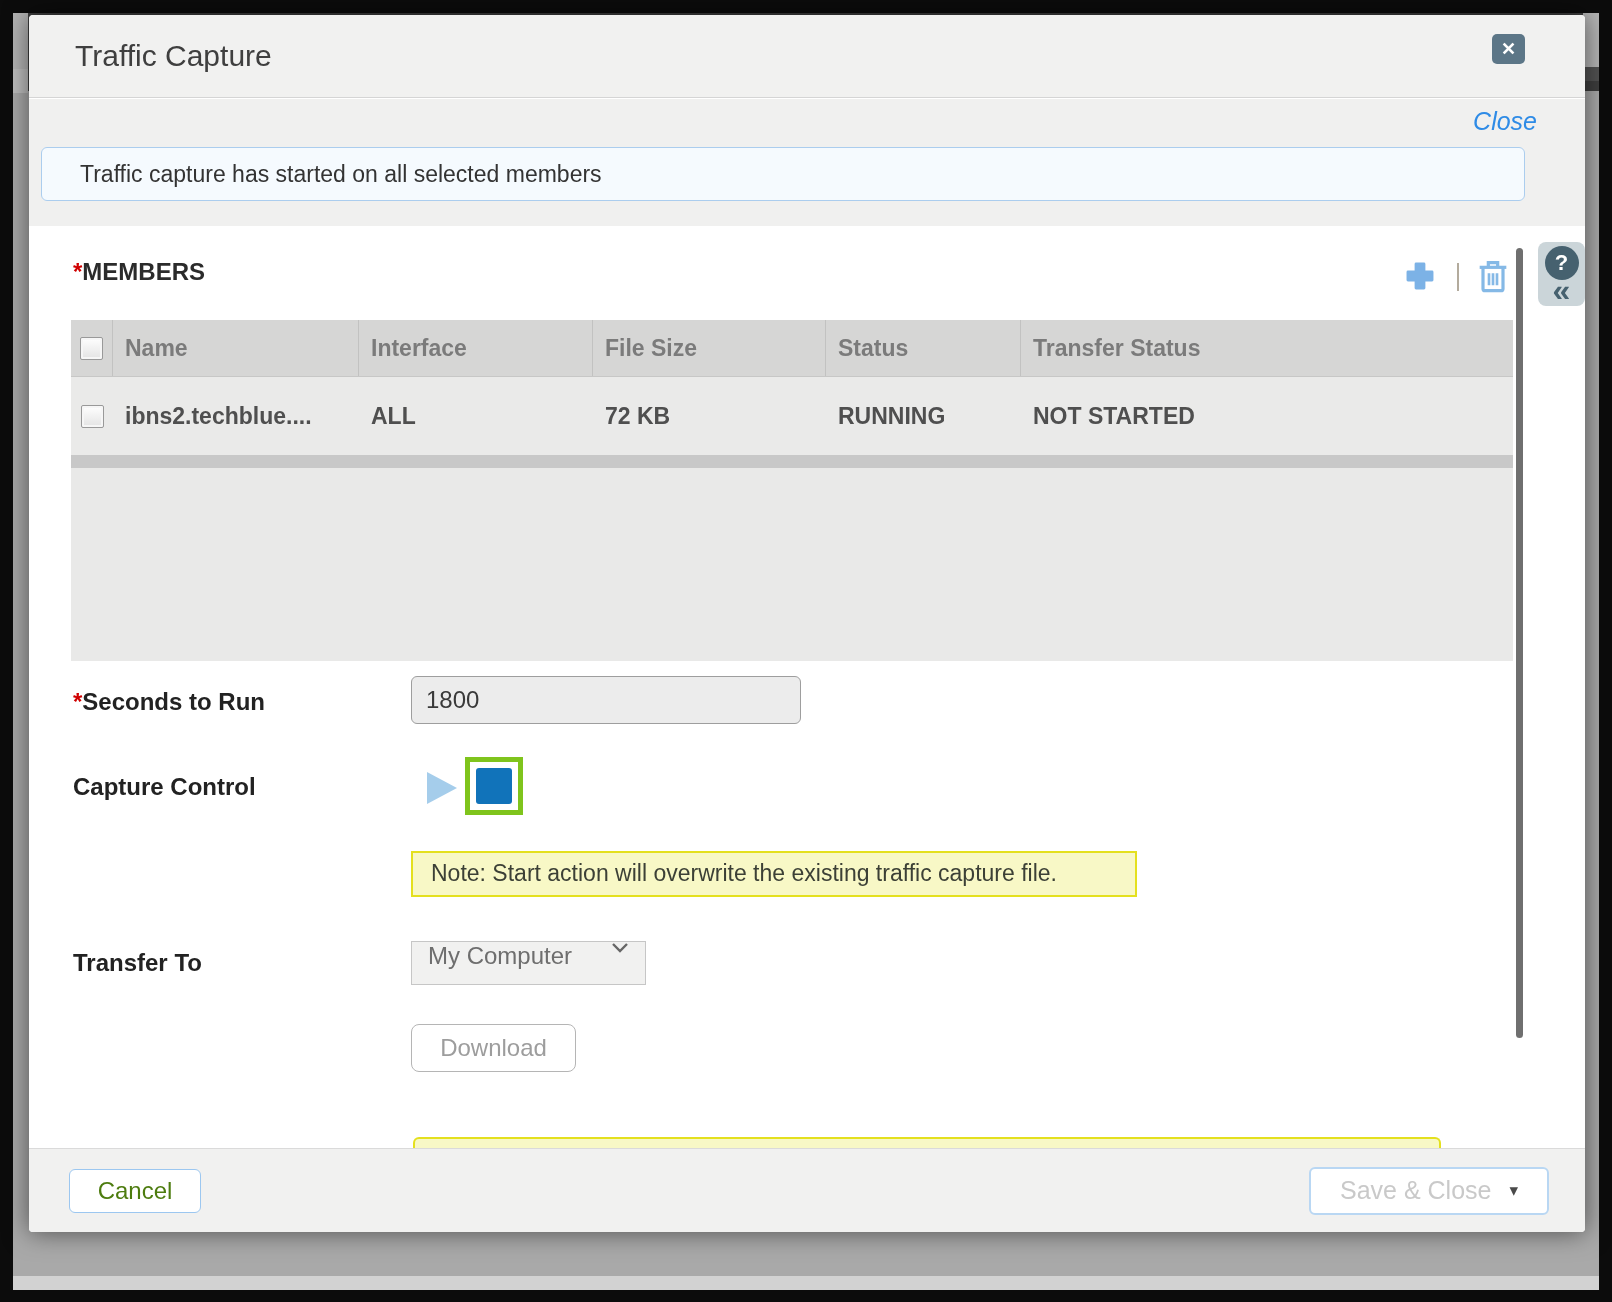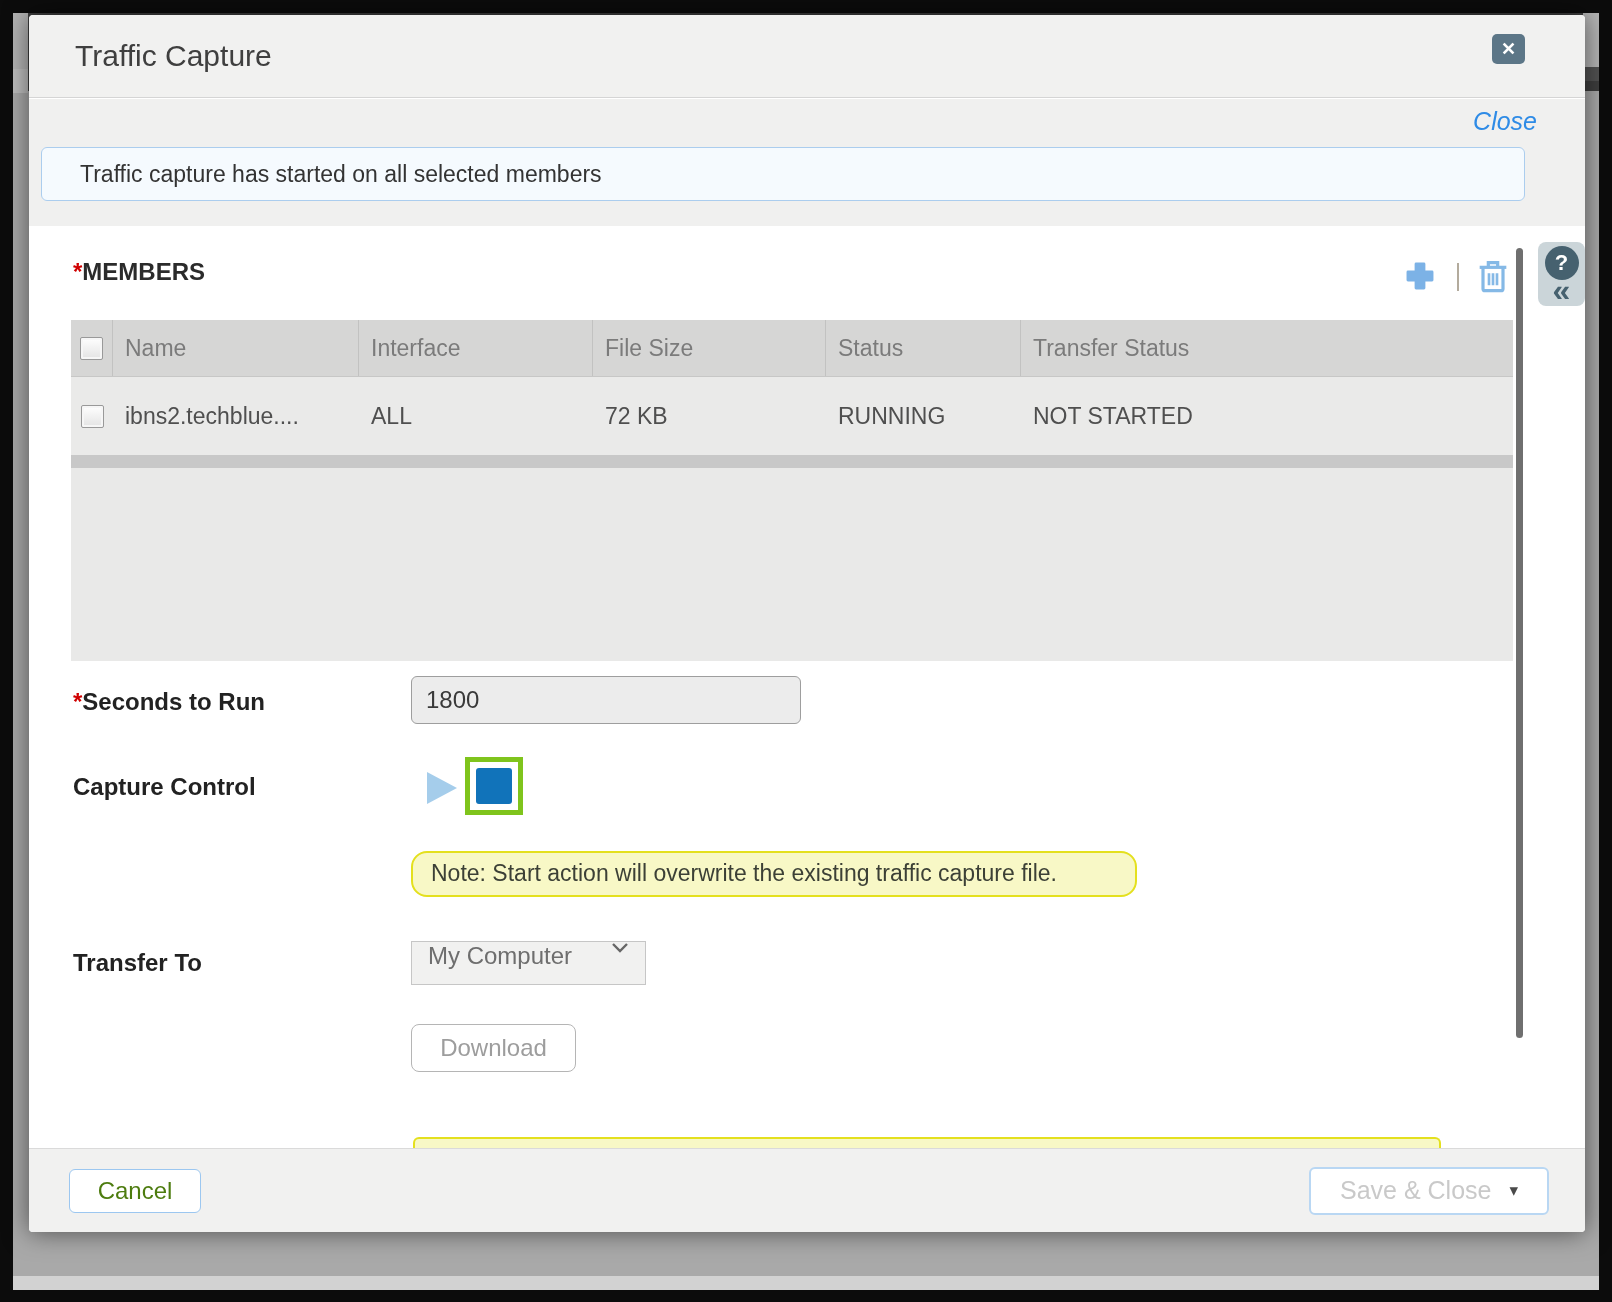--- a/index.html
+++ b/index.html
@@ -46,21 +46,21 @@
   .close-link { position:absolute; right:48px; top:8px; font-size:25px; color:#2e8be6; cursor:pointer;font-style:italic; }
   .banner { position:absolute; left:12px; top:48px; width:1484px; height:54px; background:#f5fafe;
             border:1px solid #abcdee; border-radius:6px; font-size:23px; color:#333333; line-height:52px; padding-left:38px; }
 
   .members-label { position:absolute; left:44px; top:243px; font-size:24px; font-weight:bold; color:#2b2b2b; }
   .req { color:#d00000; }
   .icon-plus { position:absolute; left:1372px; top:244px; width:38px; height:34px; cursor:pointer; }
   .icon-divider { position:absolute; left:1428px; top:248px; width:2px; height:28px; background:#b3ab9d; }
   .icon-trash { position:absolute; left:1448px; top:243px; width:32px; height:36px; cursor:pointer; }
 
-  .members-table { position:absolute; left:42px; top:305px; width:1442px; height:341px; background:#e9e9e8; }
+  .members-table { position:absolute; left:42px; top:305px; width:1442px; height:341px; background:#e9e9e8;font-weight:bold; }
   .t-head { display:flex; height:57px; background:#d6d6d5; border-bottom:1px solid #c7c7c6; }
   .t-head .cell { font-size:23px; color:#7b7b7b; line-height:56px; padding-left:12px; border-right:1px solid #c2c2c1; overflow:hidden; white-space:nowrap; }
   .t-head .cell:last-child { border-right:none; }
   .t-row { display:flex; height:78px; background:#eaeae9; }
   .t-row .cell { font-size:23px; color:#4f4f4f; line-height:78px; padding-left:12px; overflow:hidden; white-space:nowrap; }
   .c0 { width:42px; flex:none; display:flex; align-items:center; justify-content:center; padding-left:0 !important; }
   .c1 { width:246px; flex:none; }
   .c2 { width:234px; flex:none; }
   .c3 { width:233px; flex:none; }
   .c4 { width:195px; flex:none; }
@@ -72,21 +72,21 @@
   .field-label { position:absolute; left:44px; font-size:24px; font-weight:bold; color:#222222; }
   .seconds-input { position:absolute; left:382px; top:661px; width:390px; height:48px; background:#ececec;
                    border:1px solid #9e9e9e; border-radius:6px; font-size:24px; color:#3a3a3a; padding-left:14px;
                    font-family:"Liberation Sans", sans-serif; }
   .play-btn { position:absolute; left:398px; top:757px; width:0; height:0; cursor:pointer;
               border-left:30px solid #a5cdeb; border-top:16px solid transparent; border-bottom:16px solid transparent; }
   .stop-highlight { position:absolute; left:436px; top:742px; width:58px; height:58px; border:5px solid #7fc41c;
                     background:#ffffff; display:flex; align-items:center; justify-content:center; }
   .stop-btn { width:36px; height:36px; background:#1173ba; border-radius:3px; cursor:pointer; }
   .note-box { position:absolute; left:382px; top:836px; width:726px; height:46px; background:#f8f8c6;
-              border:2px solid #e4e01e; border-radius:16px; font-size:23px; color:#3c4036; line-height:41px; padding-left:18px; white-space:nowrap; overflow:hidden; }
+              border:2px solid #e4e01e; border-radius:0; font-size:23px; color:#3c4036; line-height:41px; padding-left:18px; white-space:nowrap; overflow:hidden; }
   .dropdown { position:absolute; left:382px; top:926px; width:235px; height:44px; background:#f1f1f0;
               border:1px solid #c6c6c6; display:flex; cursor:pointer; }
   .dropdown .dd-text { font-size:24px; color:#6e6e6e; padding-left:16px; flex:1; }
   .dropdown .dd-chev { margin-right:16px; }
   .download-btn { position:absolute; left:382px; top:1009px; width:165px; height:48px; background:#ffffff;
                   border:1px solid #b5b5b5; border-radius:8px; font-size:24px; color:#9d9d9d; text-align:center; line-height:46px; cursor:pointer; }
   .note2-sliver { position:absolute; left:384px; top:1122px; width:1028px; height:12px; background:#f8f8c6;
                   border:2px solid #e4e01e; border-bottom:none; border-radius:6px 6px 0 0; }
 
   .modal-footer { position:absolute; left:0; bottom:0; width:100%; height:84px; background:#f1f1f0;

